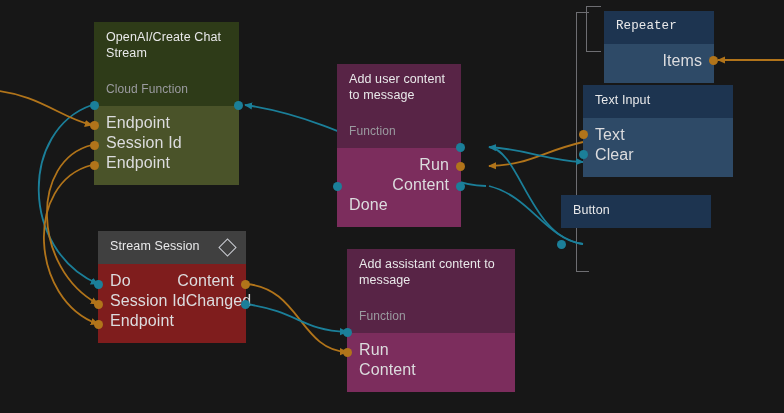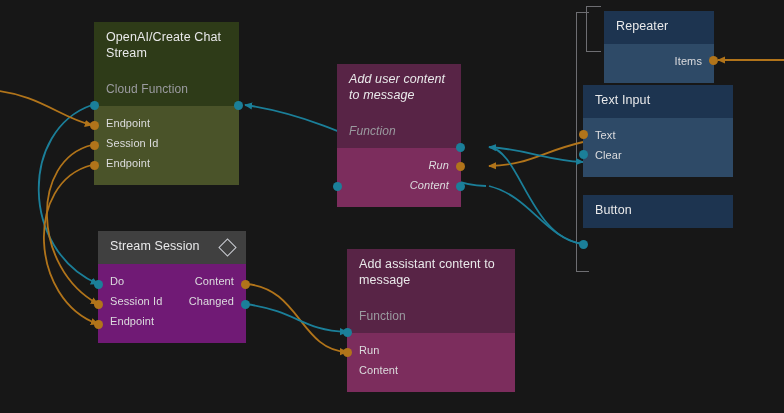--- a/index.html
+++ b/index.html
@@ -58,39 +58,39 @@
   .port-row {
     position: relative;
     height: 20px;
     display: flex;
     align-items: center;
     justify-content: space-between;
     padding: 0 12px;
     box-sizing: border-box;
   }
   .port-label {
-    font-size: 11px;
+    font-size: 16px;
     line-height: 20px;
     color: #dcdcde;
     white-space: nowrap;
     letter-spacing: 0.1px;
   }
   .port-label.out {
     margin-left: auto;
   }
 
   
   .n-green   .node-header { background: #2e3b18; }
   .n-green   .node-body   { background: #4a5329; }
   .n-magenta .node-header { background: #582446; }
   .n-magenta .node-body   { background: #7c2d5d; }
   .n-blue    .node-header { background: #1d3450; }
   .n-blue    .node-body   { background: #2e4a67; }
   .n-slate   .node-header { background: #404040; }
-  .n-slate   .node-body   { background: #701a75; }
+  .n-slate   .node-body   { background: #7f1d1d; }
 
   .diamond {
     width: 11px;
     height: 11px;
     border: 1.4px solid #c9cbd1;
     transform: rotate(45deg);
     display: inline-block;
   }
   .header-flex {
     display: flex;
@@ -184,37 +184,41 @@
           <span class="port-label">Endpoint</span>
           <span class="port-label out"></span>
         </div>
       </div>
       <div class="port-dot" style="position: absolute; width: 9px; height: 9px; border-radius: 50%; background: rgb(27, 127, 153); top: 49px; left: -4px; z-index: 3;"></div>
       <div class="port-dot" style="position: absolute; width: 9px; height: 9px; border-radius: 50%; background: rgb(177, 116, 26); top: 69px; left: -4px; z-index: 3;"></div>
       <div class="port-dot" style="position: absolute; width: 9px; height: 9px; border-radius: 50%; background: rgb(177, 116, 26); top: 89px; left: -4px; z-index: 3;"></div>
       <div class="port-dot" style="position: absolute; width: 9px; height: 9px; border-radius: 50%; background: rgb(177, 116, 26); top: 49px; right: -4px; z-index: 3;"></div>
       <div class="port-dot" style="position: absolute; width: 9px; height: 9px; border-radius: 50%; background: rgb(27, 127, 153); top: 69px; right: -4px; z-index: 3;"></div>
     </div>
-    <div class="node n-magenta" style="left: 337px; top: 64px; width: 124px; font-style: italic;">
+    <div class="node n-magenta" style="left: 337px; top: 64px; width: 124px;">
       <div class="node-header" style="min-height: 66px;">
         <div class="header-flex">
           <div>
             <div class="node-title">Add user content to message</div>
             <div class="node-subtitle">Function</div>
           </div>
         </div>
       </div>
       <div class="node-body">
         <div class="port-row">
           <span class="port-label"></span>
           <span class="port-label out">Run</span>
         </div>
         <div class="port-row">
           <span class="port-label"></span>
           <span class="port-label out">Content</span>
+        </div>
+        <div class="port-row">
+          <span class="port-label">Done</span>
+          <span class="port-label out"></span>
         </div>
       </div>
       <div class="port-dot" style="position: absolute; width: 9px; height: 9px; border-radius: 50%; background: rgb(27, 127, 153); top: 118px; left: -4px; z-index: 3;"></div>
       <div class="port-dot" style="position: absolute; width: 9px; height: 9px; border-radius: 50%; background: rgb(27, 127, 153); top: 79px; right: -4px; z-index: 3;"></div>
       <div class="port-dot" style="position: absolute; width: 9px; height: 9px; border-radius: 50%; background: rgb(177, 116, 26); top: 98px; right: -4px; z-index: 3;"></div>
       <div class="port-dot" style="position: absolute; width: 9px; height: 9px; border-radius: 50%; background: rgb(27, 127, 153); top: 118px; right: -4px; z-index: 3;"></div>
     </div>
     <div class="node n-magenta" style="left: 347px; top: 249px; width: 168px;">
       <div class="node-header" style="min-height: 66px;">
         <div class="header-flex">
@@ -231,21 +235,21 @@
         </div>
         <div class="port-row">
           <span class="port-label">Content</span>
           <span class="port-label out"></span>
         </div>
       </div>
       <div class="port-dot" style="position: absolute; width: 9px; height: 9px; border-radius: 50%; background: rgb(27, 127, 153); top: 79px; left: -4px; z-index: 3;"></div>
       <div class="port-dot" style="position: absolute; width: 9px; height: 9px; border-radius: 50%; background: rgb(177, 116, 26); top: 99px; left: -4px; z-index: 3;"></div>
     </div>
     <div class="node n-blue" style="left: 604px; top: 11px; width: 110px;">
-      <div class="node-header" style="min-height: 30px;">
+      <div class="node-header" style="min-height: 30px; font-family: Liberation Mono, monospace;">
         <div class="header-flex">
           <div>
             <div class="node-title">Repeater</div>
           </div>
         </div>
       </div>
       <div class="node-body">
         <div class="port-row">
           <span class="port-label"></span>
           <span class="port-label out">Items</span>
@@ -267,21 +271,21 @@
           <span class="port-label out"></span>
         </div>
         <div class="port-row">
           <span class="port-label">Clear</span>
           <span class="port-label out"></span>
         </div>
       </div>
       <div class="port-dot" style="position: absolute; width: 9px; height: 9px; border-radius: 50%; background: rgb(177, 116, 26); top: 45px; left: -4px; z-index: 3;"></div>
       <div class="port-dot" style="position: absolute; width: 9px; height: 9px; border-radius: 50%; background: rgb(27, 127, 153); top: 65px; left: -4px; z-index: 3;"></div>
     </div>
-    <div class="node n-blue" style="left: 583px; top: 195px; width: 150px;">
+    <div class="node n-blue" style="left: 561px; top: 195px; width: 150px;">
       <div class="node-header" style="min-height: 30px;">
         <div class="header-flex">
           <div>
             <div class="node-title">Button</div>
           </div>
         </div>
       </div>
       <div class="port-dot" style="position: absolute; width: 9px; height: 9px; border-radius: 50%; background: rgb(27, 127, 153); top: 45px; left: -4px; z-index: 3;"></div>
     </div>
   </div>

